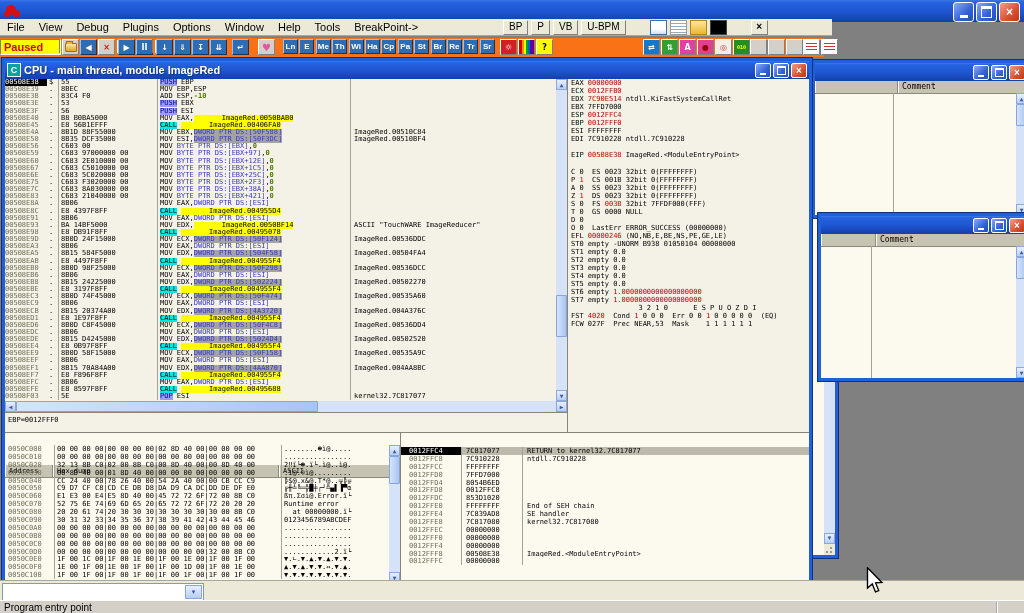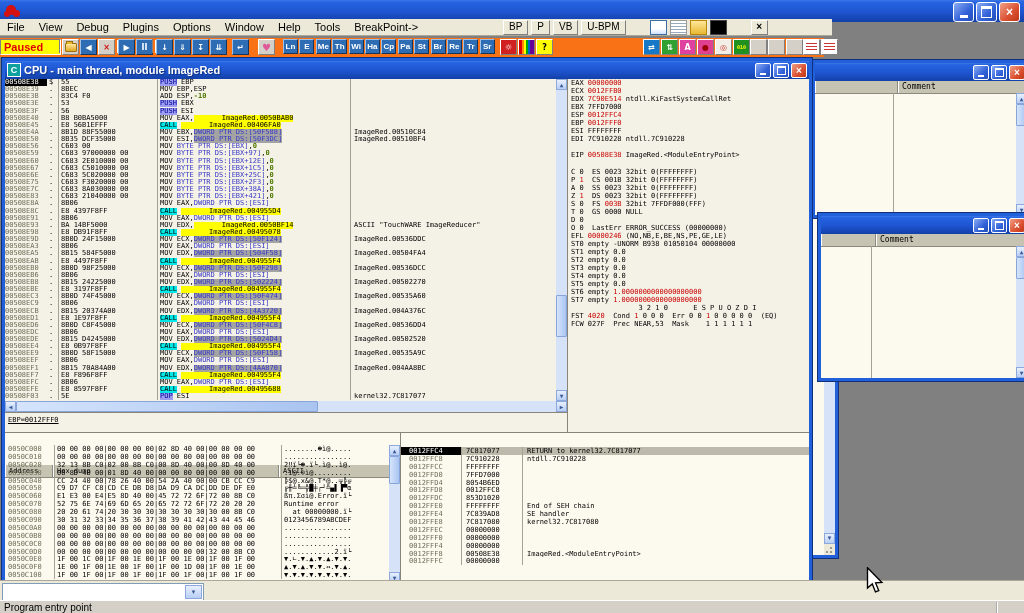--- a/index.html
+++ b/index.html
@@ -125,21 +125,21 @@
   .sg-g{color:#4E7800;font-weight:bold;}
   .sg-n{color:#000;}
   .sg-r{color:#C80000;}
 
   .regs{position:absolute;left:562px;top:0;width:238px;height:353px;border-left:1px solid #888578;}
   .regs-hd{height:11px;background:#C6C3B2;border-bottom:1px solid #8d8a7d;display:flex;
     font:bold 7.5px "DejaVu Sans Mono",monospace;line-height:11px;padding:0 3px;justify-content:space-between;}
   .reg-line{height:8.06px;line-height:8.3px;white-space:pre;overflow:hidden;padding-left:3px;}
 
   .infopane{position:absolute;left:0;top:333px;width:562px;height:20px;border-top:1px solid #888578;
-    background:#F4F1E6;text-decoration:underline;}
+    background:#F4F1E6;}
   .infopane span{display:block;padding:3px 0 0 3px;}
 
   .dump{position:absolute;left:0;top:353px;width:395px;bottom:0;border-top:1px solid #888578;background:#FCFAEF;}
   .dump-hd{height:12px;display:flex;background:#C6C3B2;border-bottom:1px solid #8d8a7d;line-height:12px;margin-top:32px;}
   .dh{border-right:1px solid #8d8a7d;border-left:1px solid #fff;padding-left:3px;}
   .dump-row{display:flex;height:7.9px;line-height:8.1px;white-space:pre;overflow:hidden;}
   .dp-a{width:46px;color:#6E6E58;padding-left:3px;flex:none;}
   .dp-h{width:224px;border-left:1px solid #A5A294;padding-left:2px;flex:none;}
   .dp-x{flex:1;border-left:1px solid #A5A294;padding-left:2px;}
 

